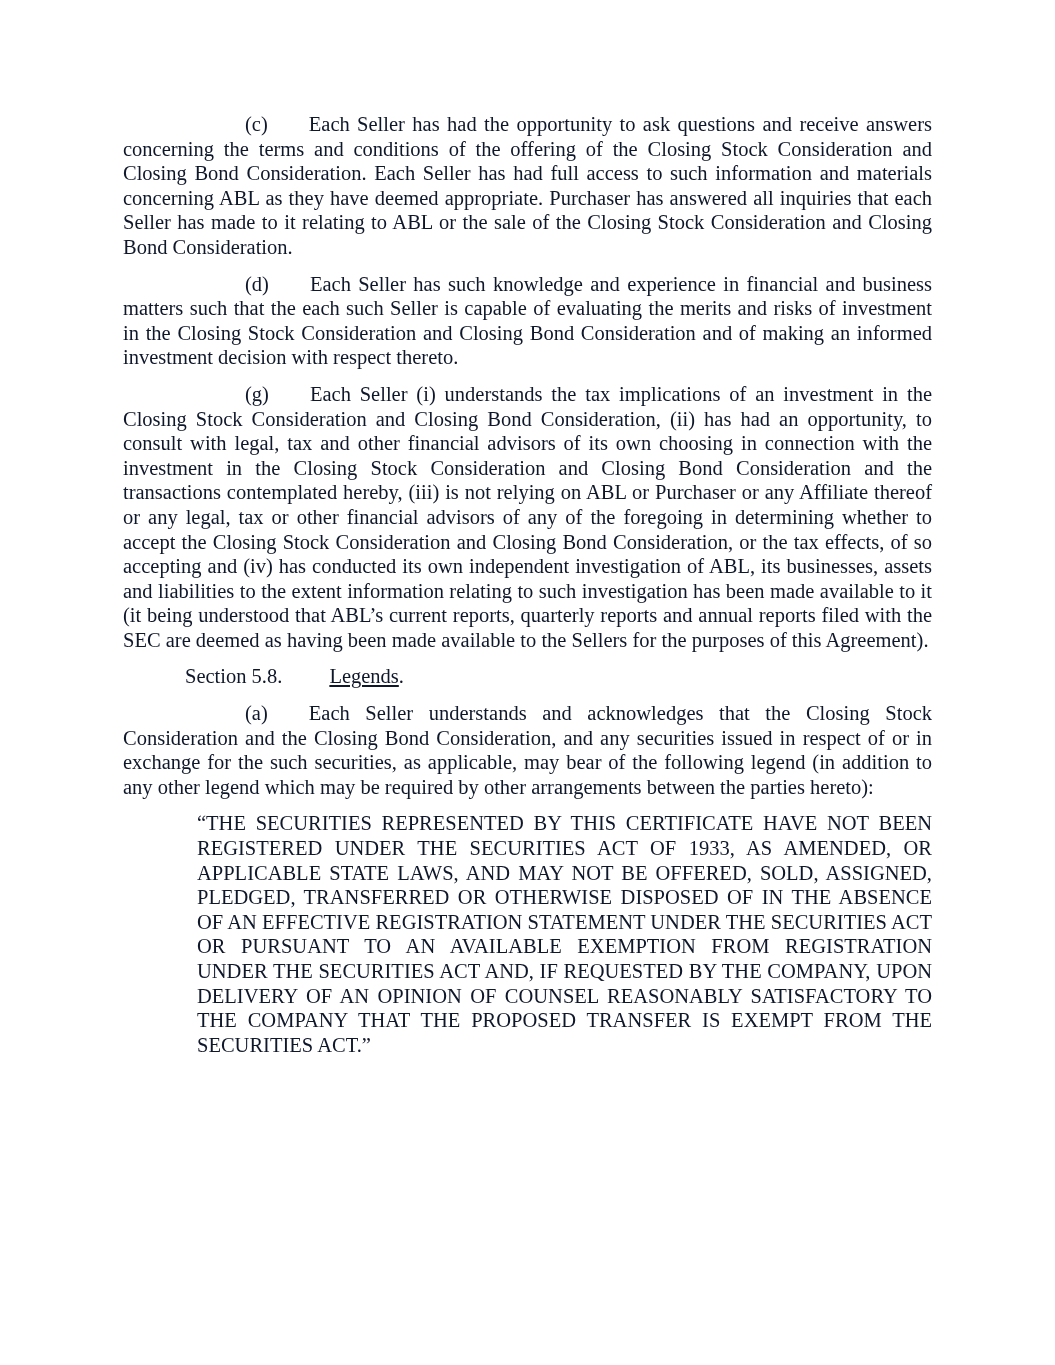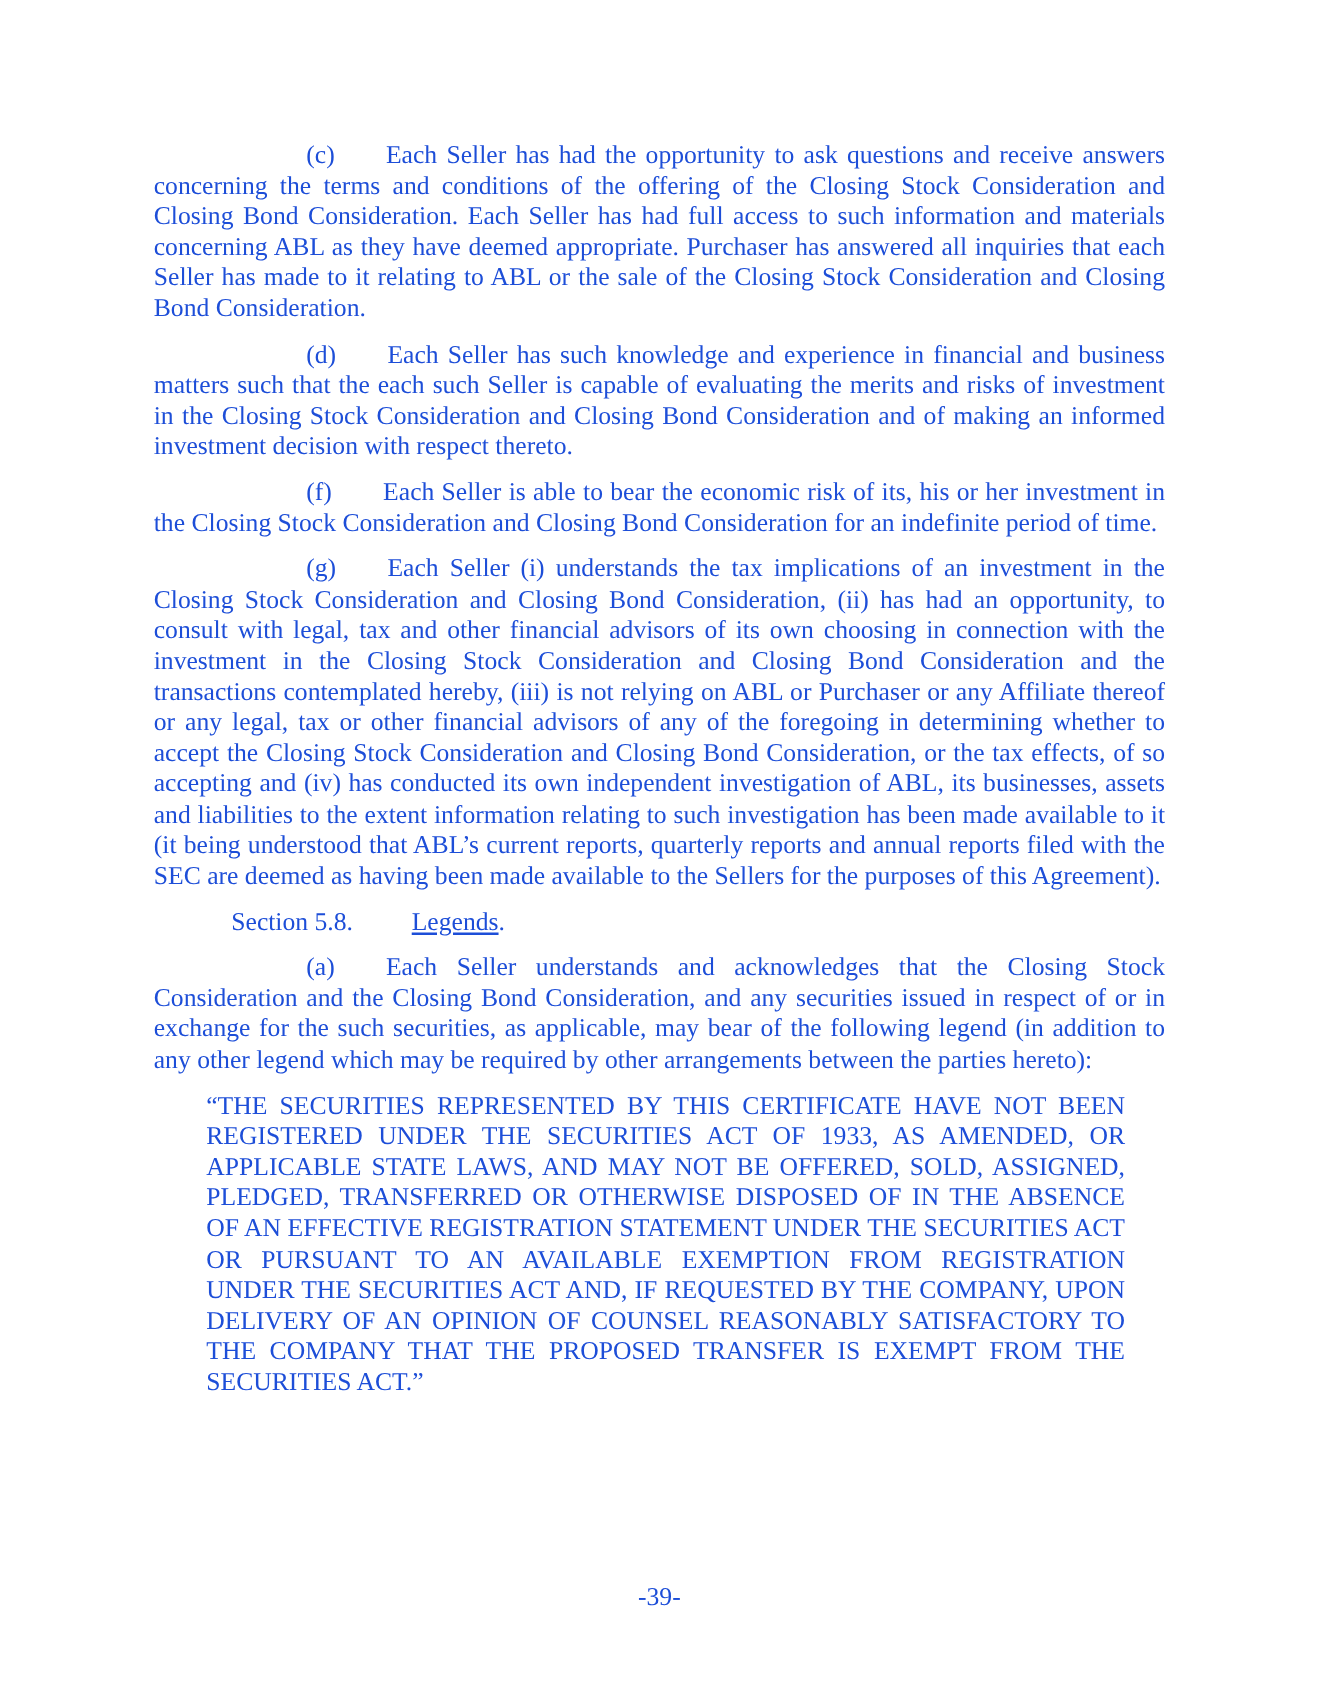--- a/index.html
+++ b/index.html
@@ -5,21 +5,21 @@
   html, body {
     margin: 0;
     padding: 0;
     background: #ffffff;
   }
   .page {
     position: relative;
     width: 1055px;
     height: 1365px;
     background: #ffffff;
-    color: #1d4ed8;
+    color: #0f172a;
     font-family: "Liberation Serif", "DejaVu Serif", serif;
     font-size: 20.5px;
     line-height: 24.6px;
     overflow: hidden;
   }
   .content {
     position: absolute;
     left: 123px;
     top: 112px;
     width: 809px;
@@ -40,21 +40,21 @@
   p.section-line {
     margin: 0 0 12px 0;
     text-indent: 62px;
     text-align: left;
   }
   .underlined {
     text-decoration: underline;
     margin-left: 27px;
   }
   .blockquote {
-    margin: 0 0 12px 42px;
+    margin: 0 0 12px 74px;
     width: 735px;
     text-align: justify;
   }
   .page-number {
     position: absolute;
     left: 0;
     top: 1266px;
     width: 100%;
     text-align: center;
   }
@@ -63,26 +63,24 @@
 <body>
 
 <div class="page">
   <div class="content">
 
     <p class="body-para"><span>(c)</span><span class="tab"></span><span>Each Seller has had the opportunity to ask questions and receive answers concerning the terms and conditions of the offering of the Closing Stock Consideration and Closing Bond Consideration. Each Seller has had full access to such information and materials concerning ABL as they have deemed appropriate. Purchaser has answered all inquiries that each Seller has made to it relating to ABL or the sale of the Closing Stock Consideration and Closing Bond Consideration.</span></p>
 
     <p class="body-para"><span>(d)</span><span class="tab"></span><span>Each Seller has such knowledge and experience in financial and business matters such that the each such Seller is capable of evaluating the merits and risks of investment in the Closing Stock Consideration and Closing Bond Consideration and of making an informed investment decision with respect thereto.</span></p>
 
 
-    <p class="body-para"><span>(f)</span><span class="tab"></span><span>Each Seller is able to bear the economic risk of its, his or her investment in the Closing Stock Consideration and Closing Bond Consideration for an indefinite period of time.</span></p>
 
     <p class="body-para"><span>(g)</span><span class="tab"></span><span>Each Seller (i) understands the tax implications of an investment in the Closing Stock Consideration and Closing Bond Consideration, (ii) has had an opportunity, to consult with legal, tax and other financial advisors of its own choosing in connection with the investment in the Closing Stock Consideration and Closing Bond Consideration and the transactions contemplated hereby, (iii) is not relying on ABL or Purchaser or any Affiliate thereof or any legal, tax or other financial advisors of any of the foregoing in determining whether to accept the Closing Stock Consideration and Closing Bond Consideration, or the tax effects, of so accepting and (iv) has conducted its own independent investigation of ABL, its businesses, assets and liabilities to the extent information relating to such investigation has been made available to it (it being understood that ABL’s current reports, quarterly reports and annual reports filed with the SEC are deemed as having been made available to the Sellers for the purposes of this Agreement).</span></p>
 
     <p class="section-line"><span>Section 5.8.</span><span class="tab-sm"></span><span class="underlined">Legends</span><span>.</span></p>
 
     <p class="body-para"><span>(a)</span><span class="tab"></span><span>Each Seller understands and acknowledges that the Closing Stock Consideration and the Closing Bond Consideration, and any securities issued in respect of or in exchange for the such securities, as applicable, may bear of the following legend (in addition to any other legend which may be required by other arrangements between the parties hereto):</span></p>
 
     <div class="blockquote"><span>“THE SECURITIES REPRESENTED BY THIS CERTIFICATE HAVE NOT BEEN REGISTERED UNDER THE SECURITIES ACT OF 1933, AS AMENDED, OR APPLICABLE STATE LAWS, AND MAY NOT BE OFFERED, SOLD, ASSIGNED, PLEDGED, TRANSFERRED OR OTHERWISE DISPOSED OF IN THE ABSENCE OF AN EFFECTIVE REGISTRATION STATEMENT UNDER THE SECURITIES ACT OR PURSUANT TO AN AVAILABLE EXEMPTION FROM REGISTRATION UNDER THE SECURITIES ACT AND, IF REQUESTED BY THE COMPANY, UPON DELIVERY OF AN OPINION OF COUNSEL REASONABLY SATISFACTORY TO THE COMPANY THAT THE PROPOSED TRANSFER IS EXEMPT FROM THE SECURITIES ACT.”</span></div>
 
   </div>
 
-  <div class="page-number">-39-</div>
 </div>
 
 </body></html>

